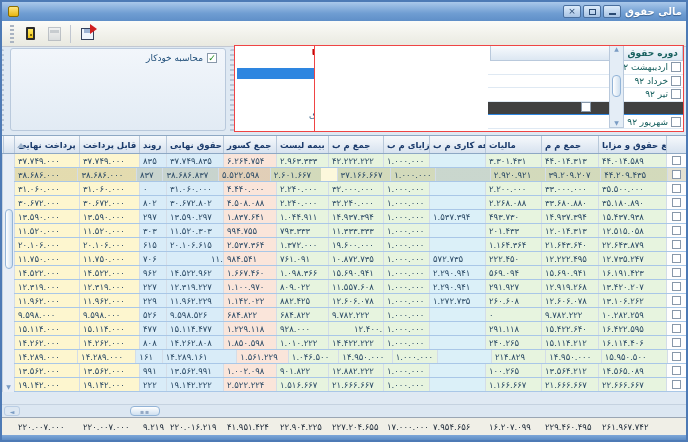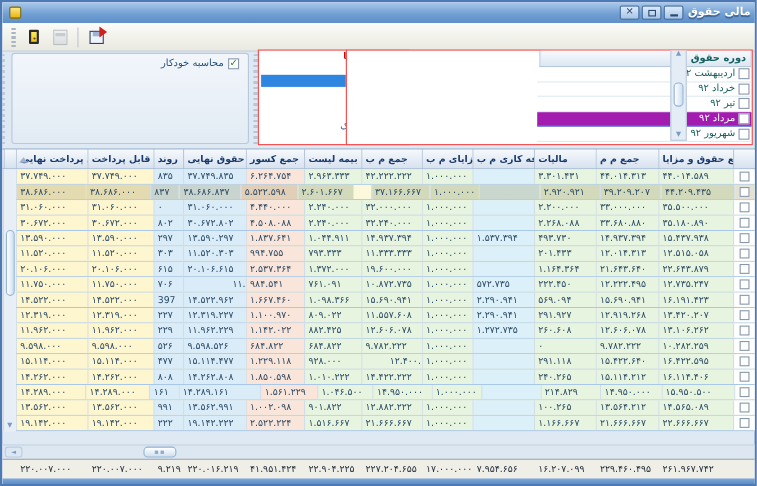--- a/index.html
+++ b/index.html
@@ -37,21 +37,21 @@
   .loclist{top:-2px;bottom:3px;right:314px;left:232px;padding:1px 2px;}
   .locitem{display:flex;align-items:center;gap:3px;height:10.5px;font-size:8.5px;color:#1f4e79;padding:0 1px;}
   .locitem .lbl{white-space:nowrap;}
   .locitem.em .lbl{color:#c00000;font-weight:bold;}
   .locitem.sel{background:#2e86e0;}
   .locitem.sel .lbl{color:#fff;}
   .perlist{top:-2px;bottom:3px;right:2px;left:312px;}
   .perhead{height:15px;display:flex;direction:rtl;}
   .perhead .hcellp{width:193px;background:linear-gradient(#f7fafd,#dce7f2);border:1px solid #b9c9dc;border-top:none;font-size:9px;font-weight:bold;color:#17605f;display:flex;align-items:center;padding:0 4px;}
   .peritem{height:13.6px;display:flex;align-items:center;gap:3px;font-size:9px;color:#17605f;padding:0 2px;width:195px;margin-right:0;border-bottom:1px solid #dfe9f3;}
-  .peritem.sel{background:#a21caf;color:#fff;border-bottom-color:#2e86e0;}
+  .peritem.sel{background:#404040;color:#fff;border-bottom-color:#2e86e0;flex-direction:column;}
   .vscroll2{position:absolute;left:294px;top:-2px;bottom:3px;width:15px;background:#e4edf6;border:1px solid #b9c9dc;display:flex;flex-direction:column;align-items:center;justify-content:space-between;padding:1px 0;}
   .sarr{font-size:6px;color:#7a9cc4;line-height:1;}
   .sthumb{width:9px;height:22px;background:linear-gradient(90deg,#fff,#cfe0f0);border:1px solid #93b4d7;border-radius:4px;}
   
   .ghead{position:absolute;top:133px;left:0;right:0;height:19px;display:flex;direction:rtl;border-top:1px solid #8ea8c4;border-bottom:1px solid #8ea8c4;background:linear-gradient(#f6f9fc,#d9e4f0);}
   .hcell{height:100%;border-left:1px solid #b8c8da;background:linear-gradient(#f6f9fc,#d7e2ef);font-size:8.5px;font-weight:bold;color:#1a3a6b;display:flex;align-items:center;justify-content:flex-end;padding:0 3px;white-space:nowrap;overflow:hidden;position:relative;}
   .tri{width:0;height:0;border-left:4px solid transparent;border-right:4px solid transparent;border-bottom:5px solid #9fb4cc;position:absolute;left:2px;top:7px;}
   .gbody{position:absolute;top:152px;left:0;right:0;height:238px;background:#fcf8dc;}
   .rows{position:absolute;top:0;right:0;left:12px;}
   .row{display:flex;direction:rtl;height:14px;border-bottom:1px solid #a9c7e7;}
@@ -348,21 +348,21 @@
           </div>
           <div class="cell t-green" style="width: 68px;">۱۶.۱۹۱.۴۲۳</div>
           <div class="cell t-green" style="width: 57px;">۱۵.۶۹۰.۹۴۱</div>
           <div class="cell t-green" style="width: 56px;">۵۶۹.۰۹۴</div>
           <div class="cell t-cyan" style="width: 56px;">۲.۲۹۰.۹۴۱</div>
           <div class="cell t-green" style="width: 46px;">۱.۰۰۰.۰۰۰</div>
           <div class="cell t-green" style="width: 55px;">۱۵.۶۹۰.۹۴۱</div>
           <div class="cell t-green" style="width: 52px;">۱.۰۹۸.۳۶۶</div>
           <div class="cell t-pink" style="width: 53px;">۱.۶۶۷.۴۶۰</div>
           <div class="cell t-blue" style="width: 57px;">۱۴.۵۲۲.۹۶۲</div>
-          <div class="cell t-blue" style="width: 27px;">397</div>
+          <div class="cell t-blue" style="width: 27px;">۹۶۲</div>
           <div class="cell t-yellow" style="width: 60px;">۱۴.۵۲۲.۰۰۰</div>
           <div class="cell t-yellow" style="width: 65px;">۱۴.۵۲۲.۰۰۰</div>
         </div>
         <div class="row">
           <div class="cell t-cb" style="width: 20px;">
             <span class="chk" style="width: 9px; height: 9px;"></span>
           </div>
           <div class="cell t-green" style="width: 68px;">۱۳.۴۲۰.۲۰۷</div>
           <div class="cell t-green" style="width: 57px;">۱۲.۹۱۹.۲۶۸</div>
           <div class="cell t-green" style="width: 56px;">۲۹۱.۹۲۷</div>

